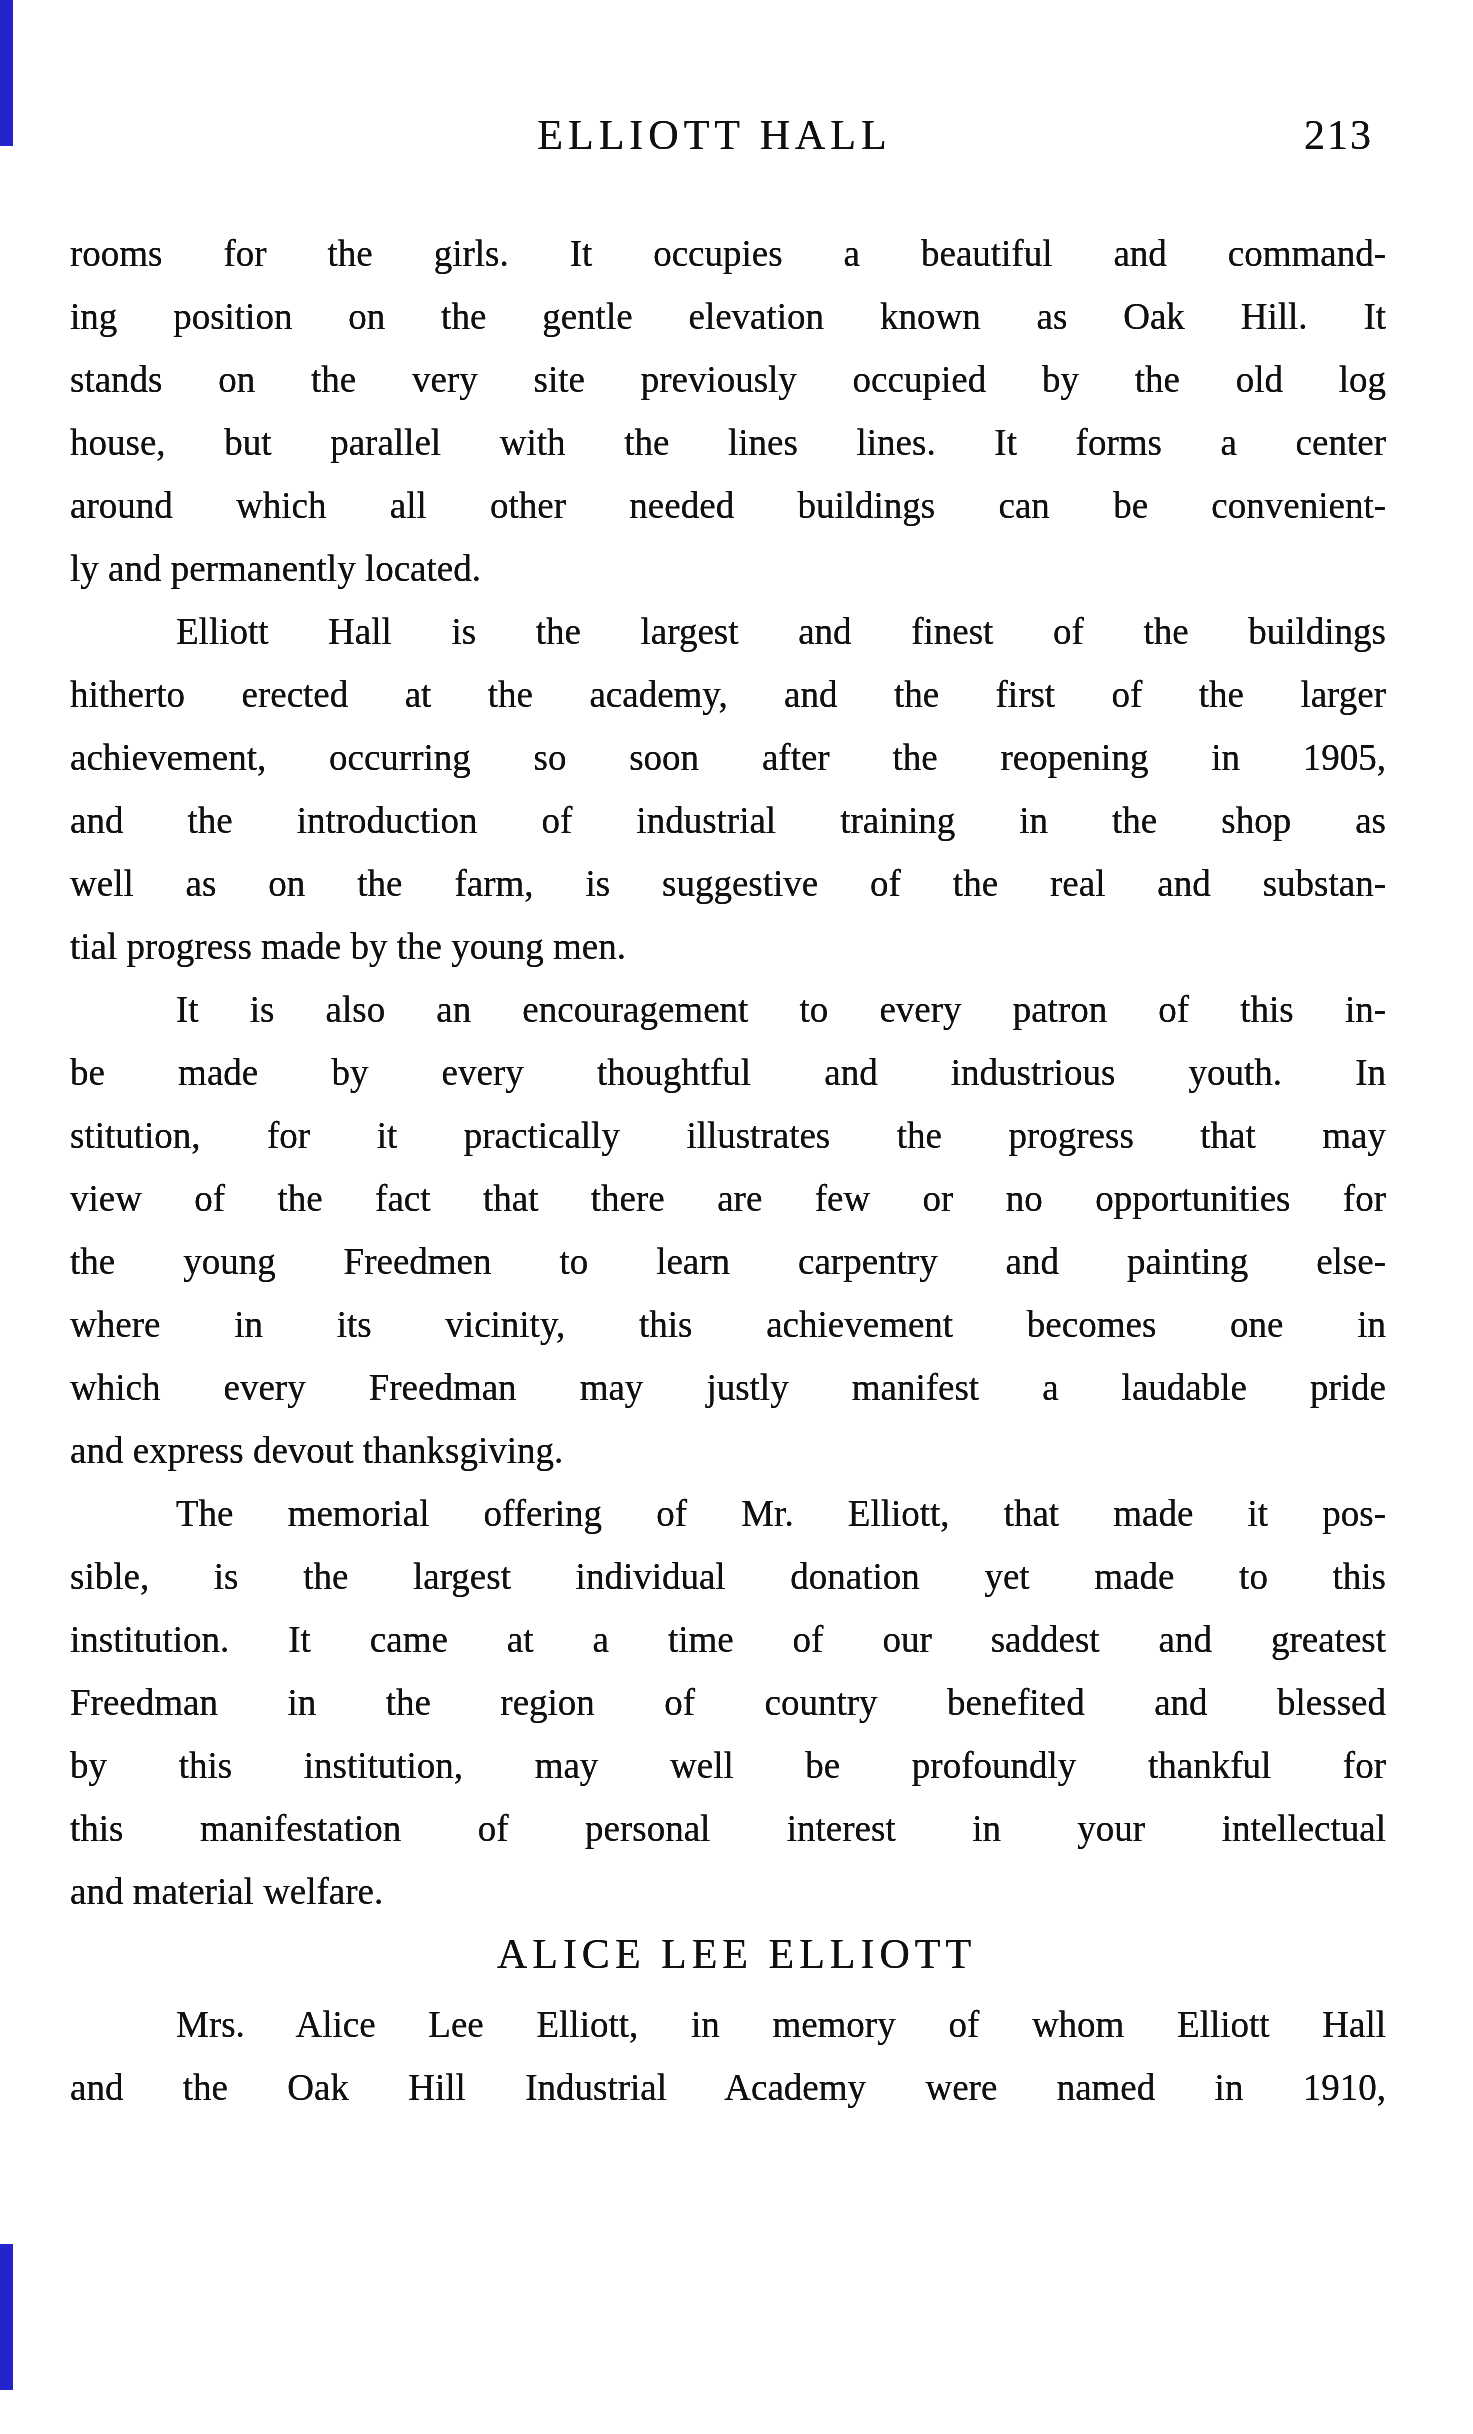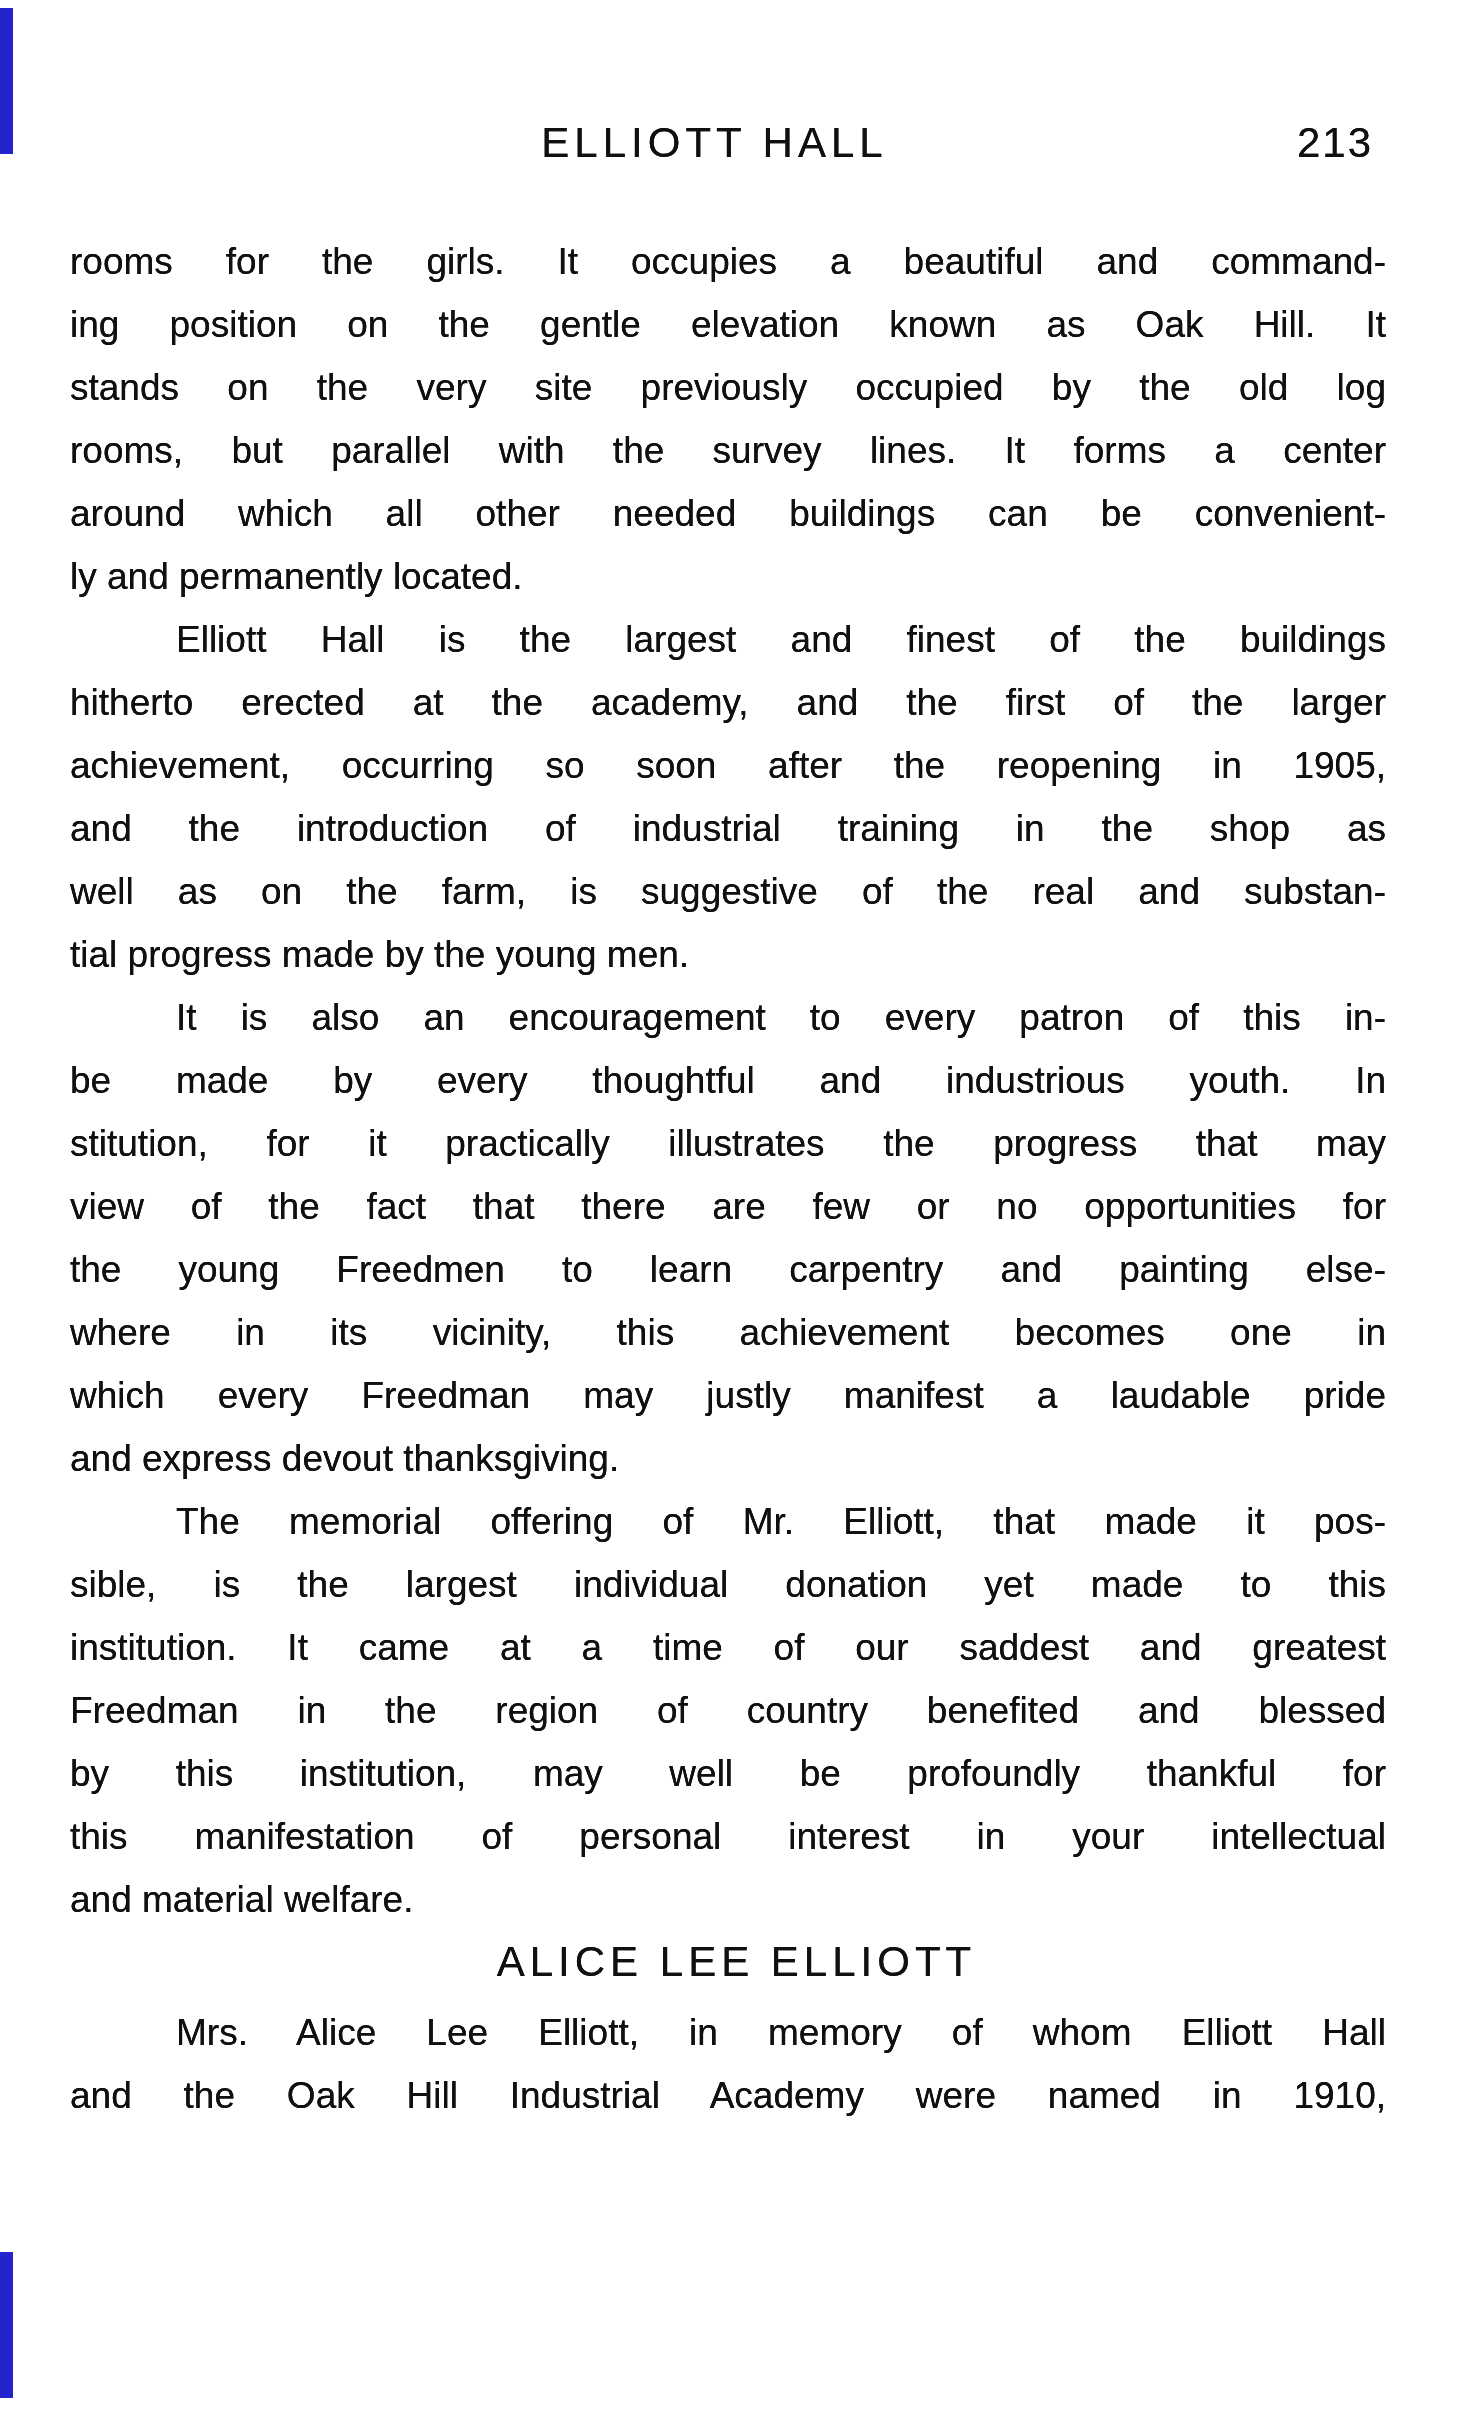--- a/index.html
+++ b/index.html
@@ -6,23 +6,22 @@
     margin: 0;
     padding: 0;
     background: #ffffff;
   }
   .page {
     position: relative;
     width: 1473px;
     height: 2390px;
     background: #ffffff;
     overflow: hidden;
-    font-family: Liberation Sans, sans-serif;
+    font-family: Liberation Serif, serif;
     color: #101010;
-    margin-top: 8px;
   }
   
   .header-row {
     position: relative;
     margin-top: 112px;
     height: 46px;
     line-height: 46px;
     text-align: center;
     font-size: 42px;
   }
@@ -90,21 +89,21 @@
 
   <div class="header-row">
     <span class="running-title">ELLIOTT HALL</span>
     <span class="page-number">213</span>
   </div>
 
   <div class="body-block" id="body-lines">
       <div class="line">rooms for the girls. It occupies a beautiful and command-</div>
       <div class="line">ing position on the gentle elevation known as Oak Hill. It</div>
       <div class="line">stands on the very site previously occupied by the old log</div>
-      <div class="line">rooms, but parallel with the survey lines. It forms a center</div>
+      <div class="line">house, but parallel with the lines lines. It forms a center</div>
       <div class="line">around which all other needed buildings can be convenient-</div>
       <div class="line end">ly and permanently located.</div>
       <div class="line indent">Elliott Hall is the largest and finest of the buildings</div>
       <div class="line">hitherto erected at the academy, and the first of the larger</div>
       <div class="line">achievement, occurring so soon after the reopening in 1905,</div>
       <div class="line">and the introduction of industrial training in the shop as</div>
       <div class="line">well as on the farm, is suggestive of the real and substan-</div>
       <div class="line end">tial progress made by the young men.</div>
       <div class="line indent">It is also an encouragement to every patron of this in-</div>
       <div class="line">be made by every thoughtful and industrious youth. In</div>

